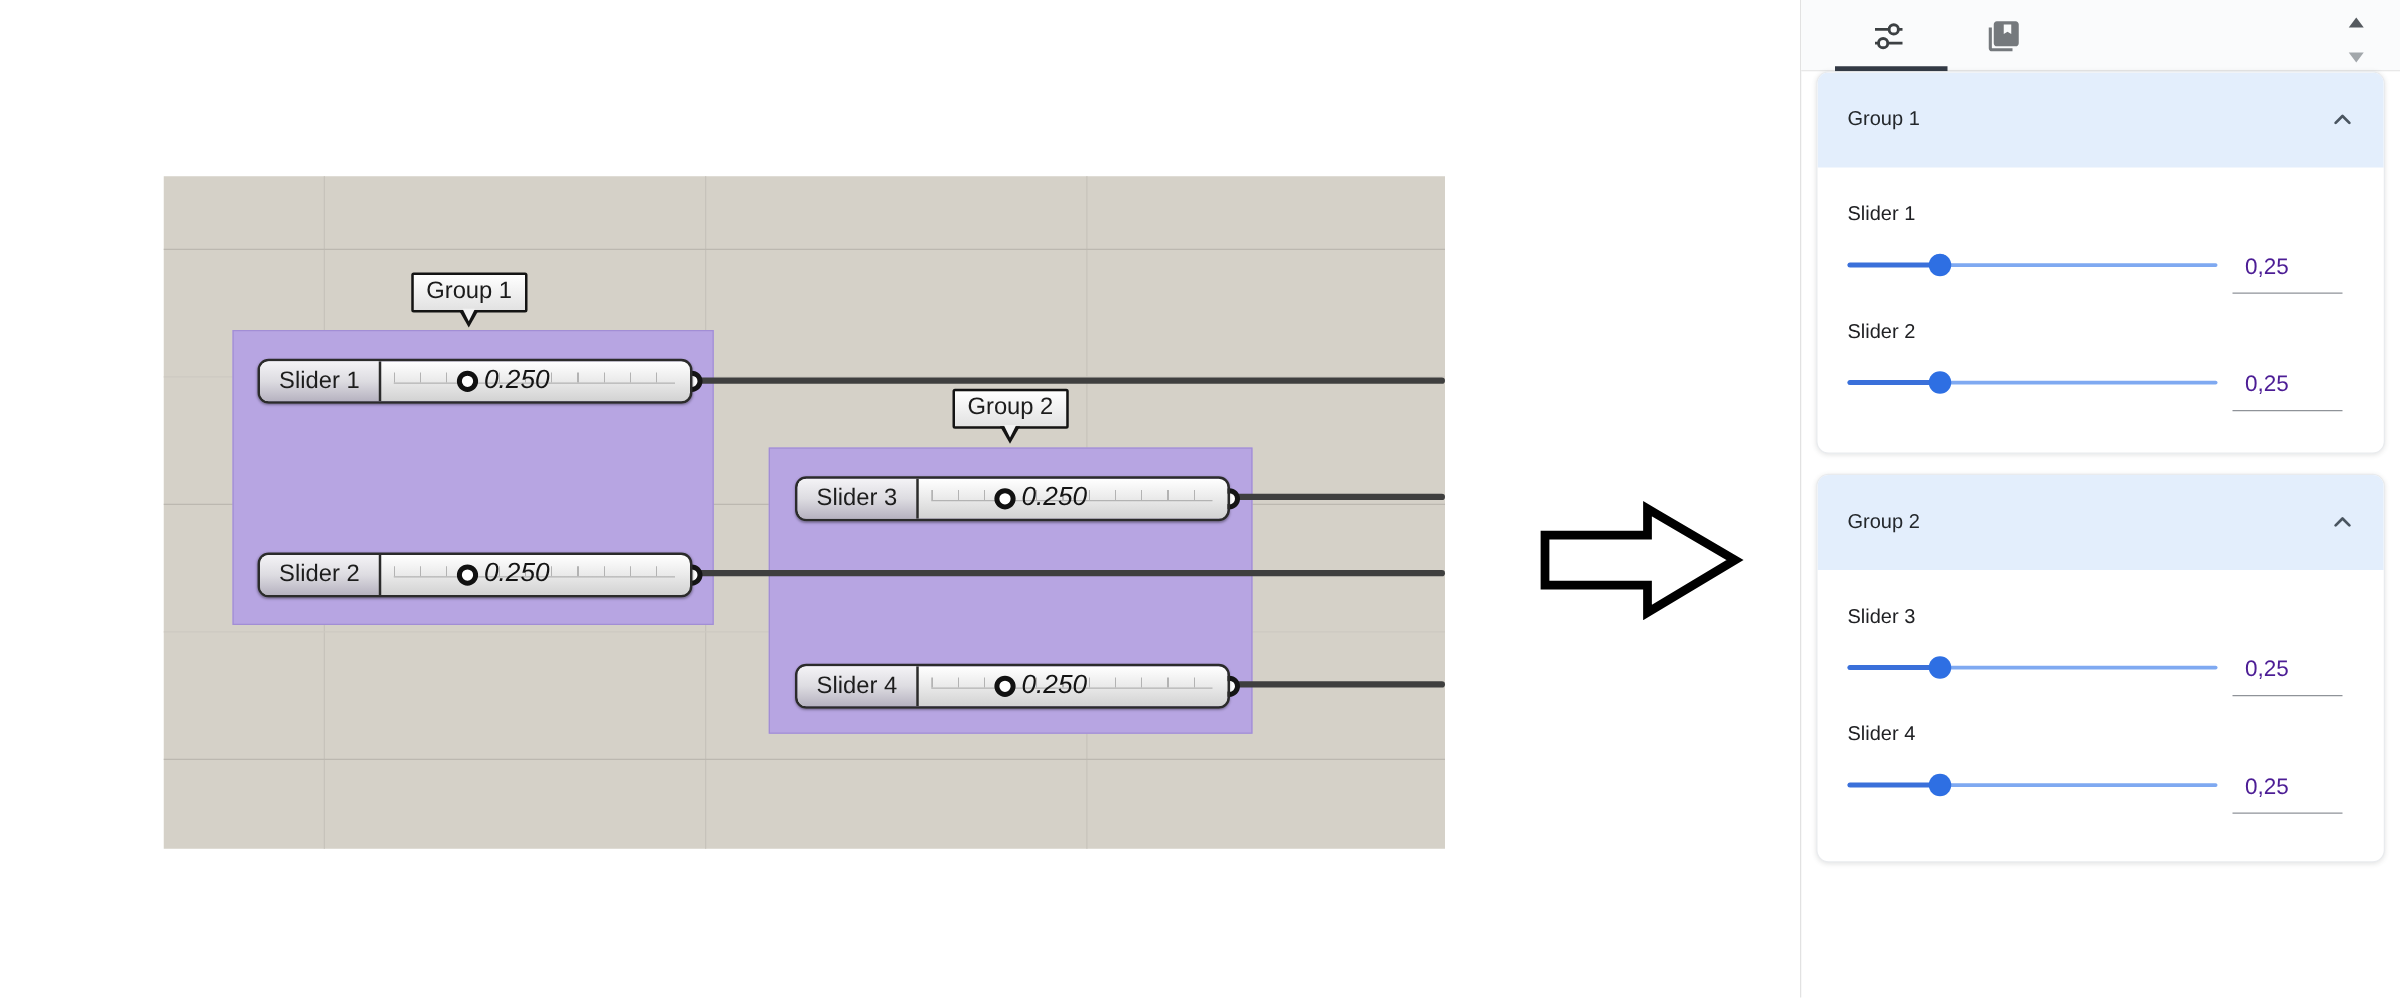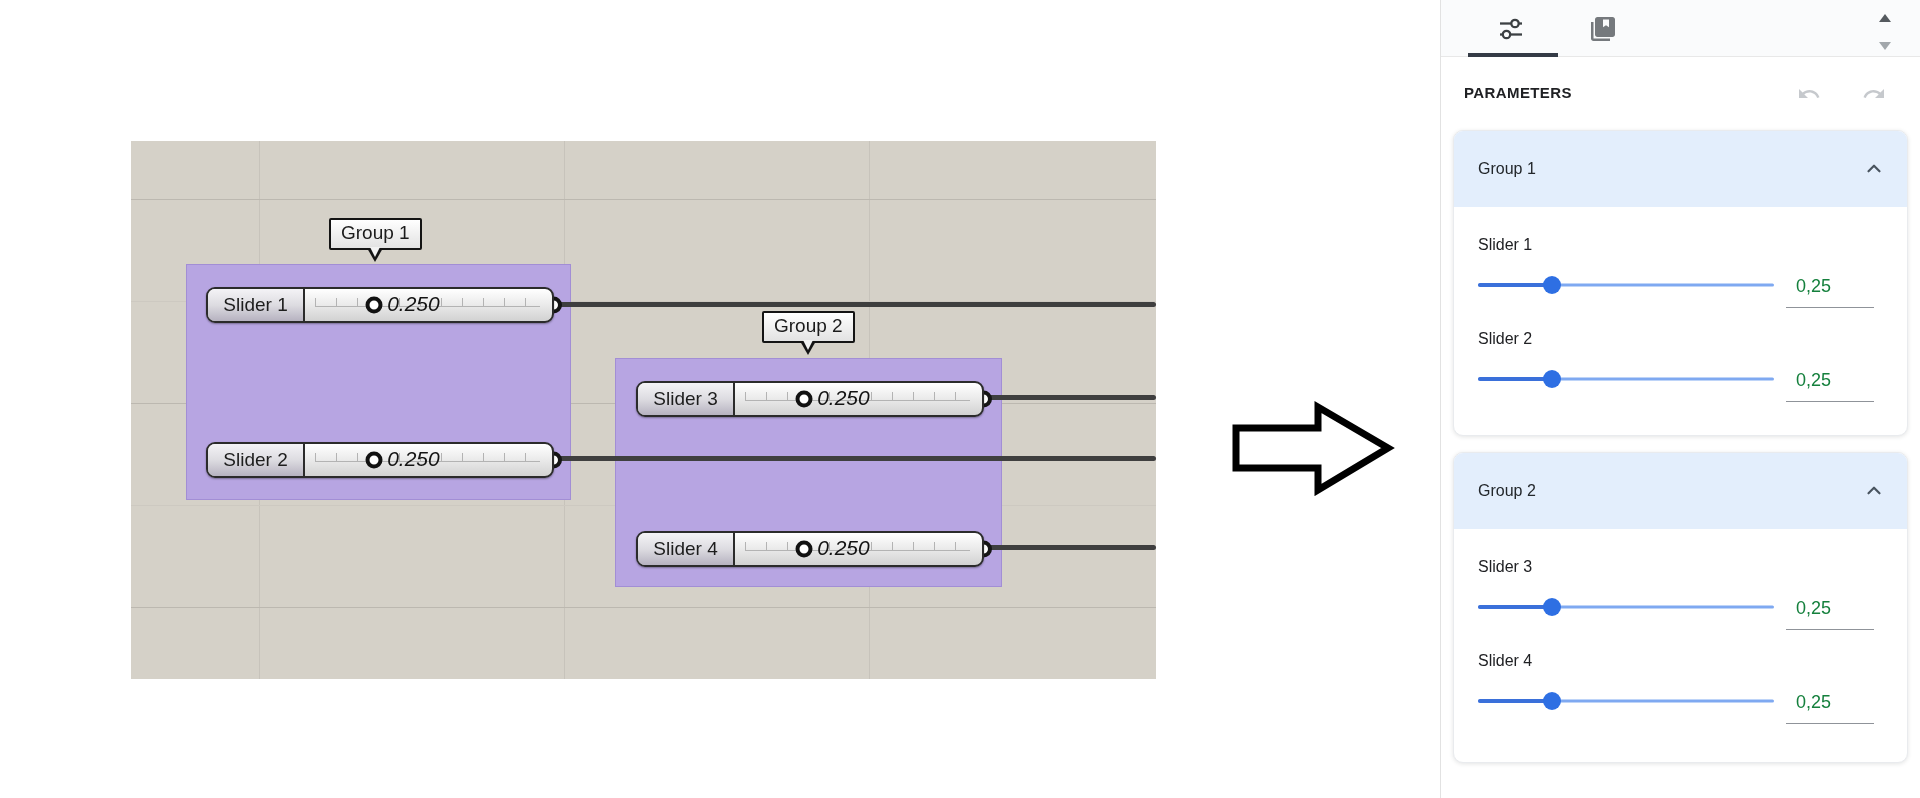--- a/index.html
+++ b/index.html
@@ -78,21 +78,21 @@
   .slider-line { margin-top:10px; height:38px; display:flex; align-items:center; }
   .track { position:relative; width:296px; height:18px; flex:0 0 296px; }
   .t-base { position:absolute; left:0; right:0; top:50%; height:3px; transform:translateY(-50%);
             background:#7fa9f1; border-radius:2px; }
   .t-fill { position:absolute; left:0; width:25%; top:50%; height:4px; transform:translateY(-50%);
             background:#3a70da; border-radius:2px; }
   .t-thumb { position:absolute; left:25%; top:50%; width:18px; height:18px; transform:translate(-50%,-50%);
             border-radius:50%; background:#2e6fe3; }
   .val-input { width:88px; margin-left:12px; height:32px; border:none; outline:none; background:transparent;
             border-bottom:1px solid #8f9399; border-radius:0; padding:0 0 10px 10px; font-size:18px;
-            color:#15803d; font-family:"Liberation Sans",sans-serif; transform:translateY(7px); }
+            color:#4c1d95; font-family:"Liberation Sans",sans-serif; transform:translateY(7px); }
   #card-group1 { min-height:306px; }
   #card-group2 { min-height:311px; }
 </style>
 </head>
 <body>
 
 <div id="gh-canvas">
   <div class="gridline v" style="left:128px"></div>
   <div class="gridline v" style="left:433px"></div>
   <div class="gridline v" style="left:738px"></div>
@@ -183,33 +183,20 @@
       <svg width="30" height="30" viewBox="0 0 30 30">
         <path fill="#75797d" d="M5.5 8H3v16.5C3 25.9 4.1 27 5.5 27H22v-2.5H5.5V8z"></path>
         <path fill="#75797d" fill-rule="evenodd" d="M24.5 3h-15C8.1 3 7 4.1 7 5.5v15C7 21.9 8.1 23 9.5 23h15c1.4 0 2.5-1.1 2.5-2.5v-15C27 4.1 25.9 3 24.5 3zm-3.5 10.2-3-1.9-3 1.9V5.5h6v7.7z"></path>
       </svg>
     </div>
     <div id="tab-underline"></div>
     <div class="spin spin-up"></div>
     <div class="spin spin-down"></div>
   </div>
 
-  <div id="panel-head">
-    <div id="panel-title">PARAMETERS</div>
-    <div class="histbtn" id="undo-btn">
-      <svg width="30" height="24" viewBox="0 0 24 24">
-        <path fill="#c6c9cd" d="M12.5 8c-2.65 0-5.05.99-6.9 2.6L2 7v9h9l-3.62-3.62c1.39-1.16 3.16-1.88 5.12-1.88 3.54 0 6.55 2.31 7.6 5.5l2.37-.78C21.08 11.03 17.15 8 12.5 8z"></path>
-      </svg>
-    </div>
-    <div class="histbtn" id="redo-btn">
-      <svg width="30" height="24" viewBox="0 0 24 24">
-        <path fill="#c6c9cd" d="M18.4 10.6C16.55 8.99 14.15 8 11.5 8c-4.65 0-8.58 3.03-9.96 7.22L3.9 16c1.05-3.19 4.05-5.5 7.6-5.5 1.95 0 3.73.72 5.12 1.88L13 16h9V7l-3.6 3.6z"></path>
-      </svg>
-    </div>
-  </div>
 
   <div id="cards">
 
     <div class="card" id="card-group1">
       <div class="card-head">
         <div class="card-title">Group 1</div>
         <svg class="chev" viewBox="0 0 24 24">
           <path d="M6 14.5l6-6 6 6" stroke="#4a5560" stroke-width="2.4" fill="none" stroke-linecap="round" stroke-linejoin="round"></path>
         </svg>
       </div>

